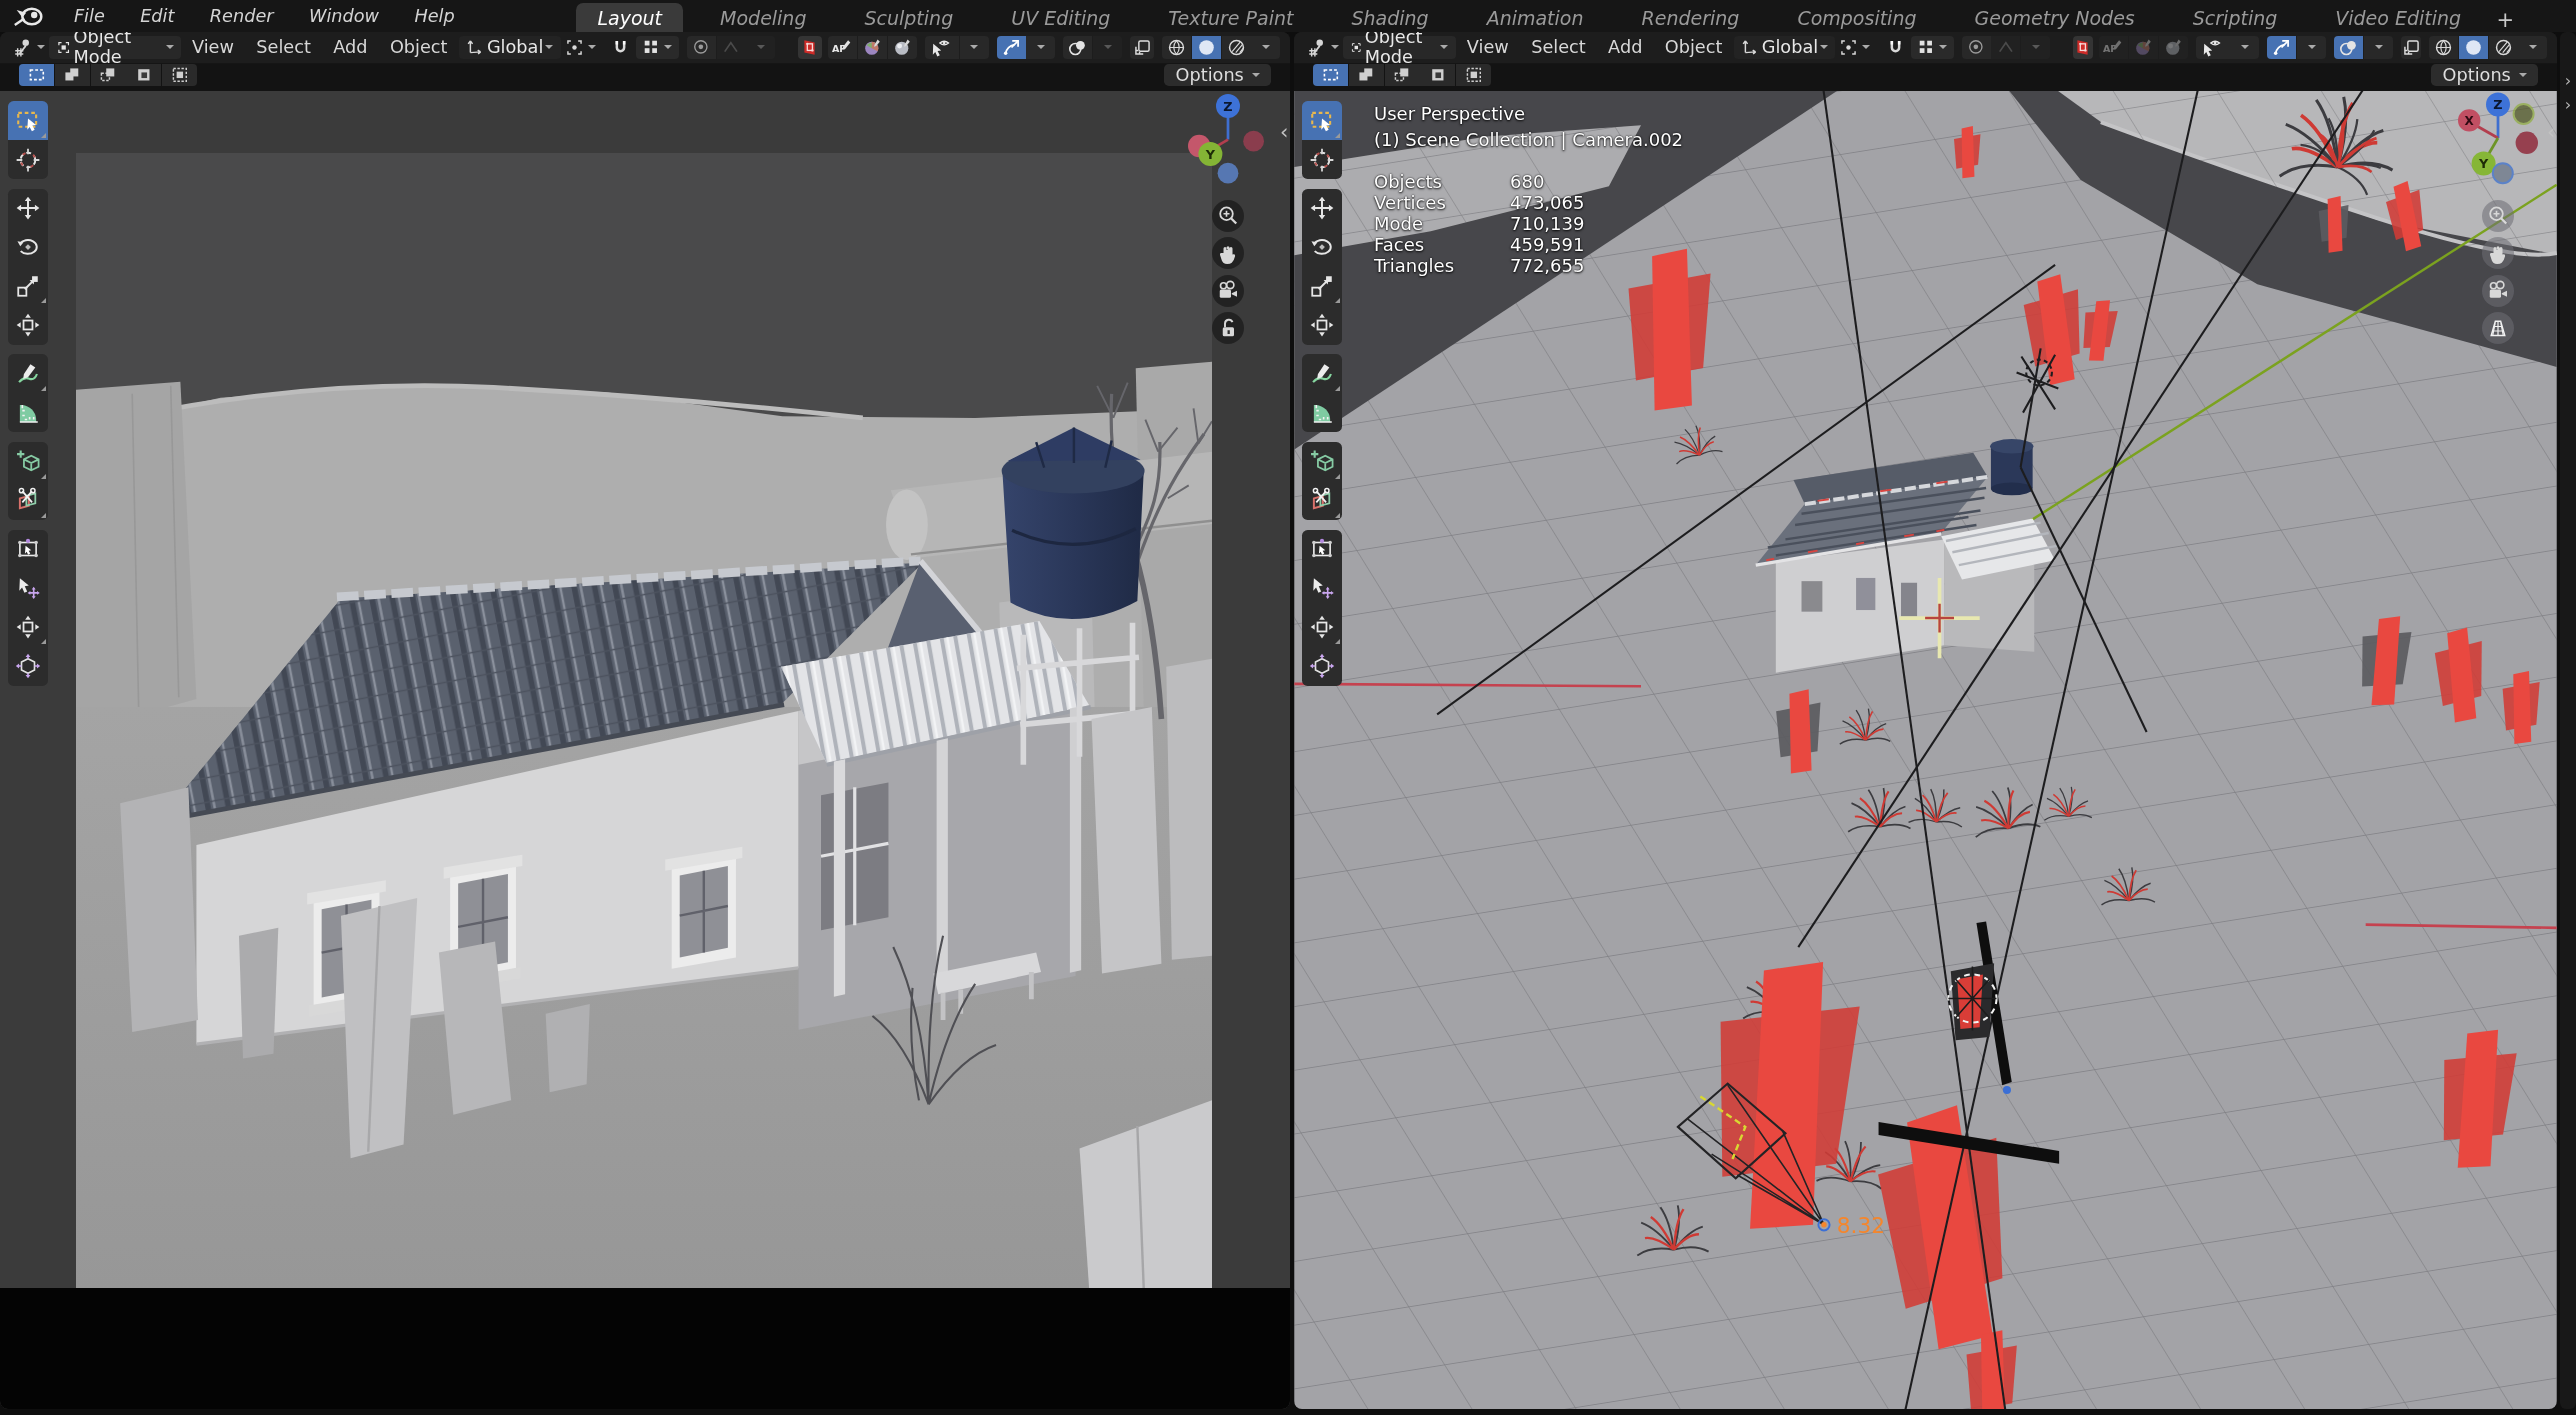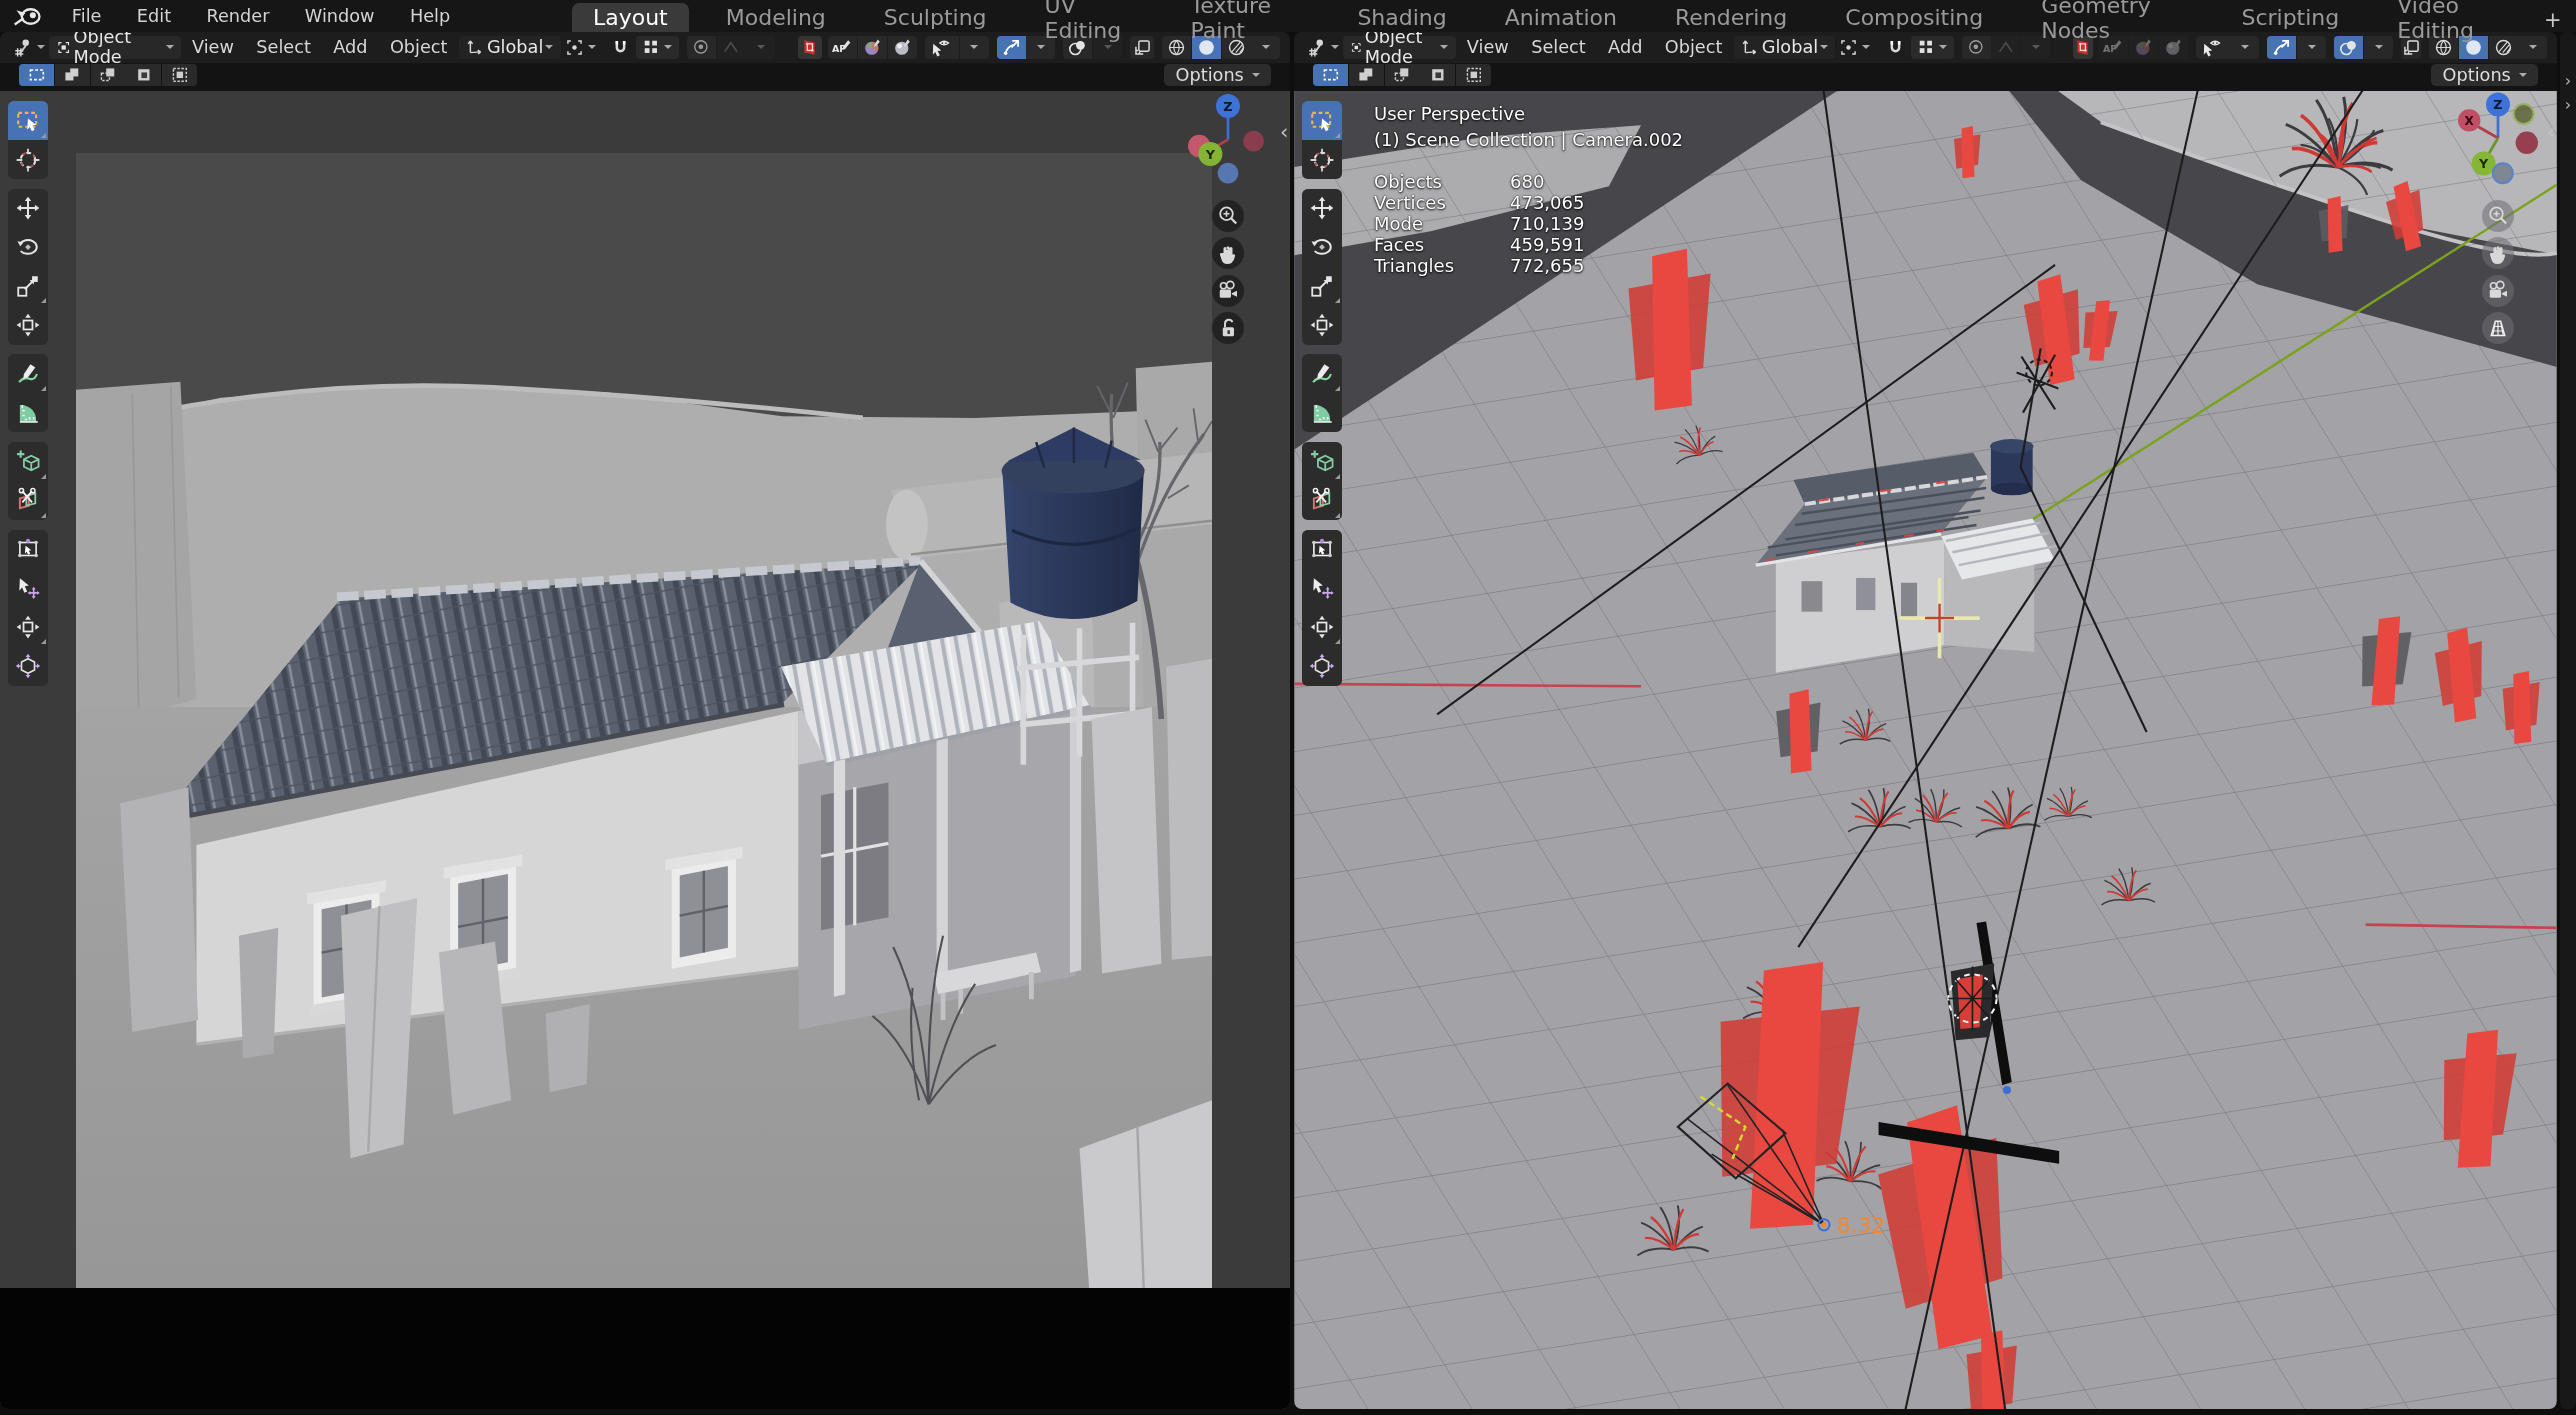--- a/index.html
+++ b/index.html
@@ -1,25 +1,25 @@
 <!DOCTYPE html>
 <html style="font-size:13px"><head>
 <meta charset="utf-8">
 <style>
   html,body{margin:0;padding:0;background:#000;}
   .app{position:relative;width:2576px;height:1415px;background:#0e0e0e;overflow:hidden;
        font-family:"DejaVu Sans","Liberation Sans",sans-serif;color:#d8d8d8;
        -webkit-font-smoothing:antialiased;}
   
   .topbar{position:absolute;left:0;top:0;right:0;height:32px;background:#161616;
-          display:flex;align-items:center;z-index:20;}
+          display:flex;align-items:center;z-index:20;font-style:italic;}
   .logo{width:32px;height:21px;margin:0 11.2px 0 13px;}
   .tmenu{font-size:17.7px;color:#d4d4d4;padding:0 17.7px;line-height:32px;}
   .tabs{display:flex;align-items:flex-end;height:32px;margin-left:88px;}
-  .tab{font-size:22px;color:#9a9a9a;height:29px;display:flex;align-items:center;
+  .tab{font-size:19px;color:#9a9a9a;height:29px;display:flex;align-items:center;
        padding:0 21px;border-radius:7.2px 7.2px 0 0;margin-left:16px;}
   .tab.active{background:#3a3a3a;color:#fdfdfd;}
   .tab-add{font-size:21px;color:#c8c8c8;padding:0 14.4px;}
   
   .vp{position:absolute;top:32px;bottom:6.4px;background:#1d1d1d;border-radius:8px;overflow:hidden;}
   #vp-left{left:0;width:1290px;}
   #vp-right{left:1294px;width:1263px;}
   .vp-header{height:30.5px;background:#1d1d1d;display:flex;align-items:center;padding:0 8px;
              position:relative;z-index:6;border-bottom:0.8px solid #151515;}
   .vp-tools{height:27px;background:#131313;display:flex;align-items:flex-start;padding:0 19px;

